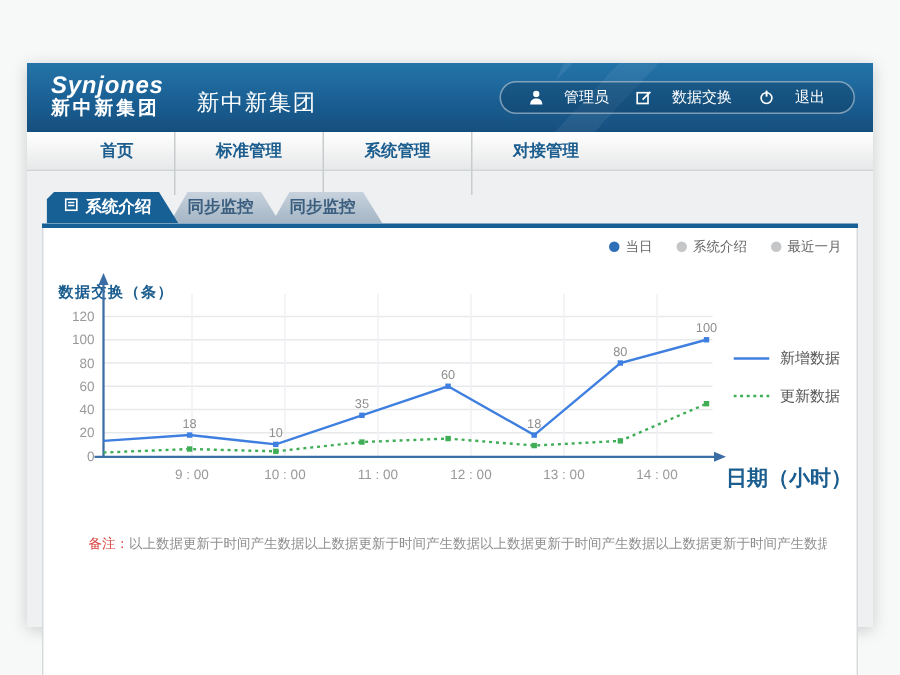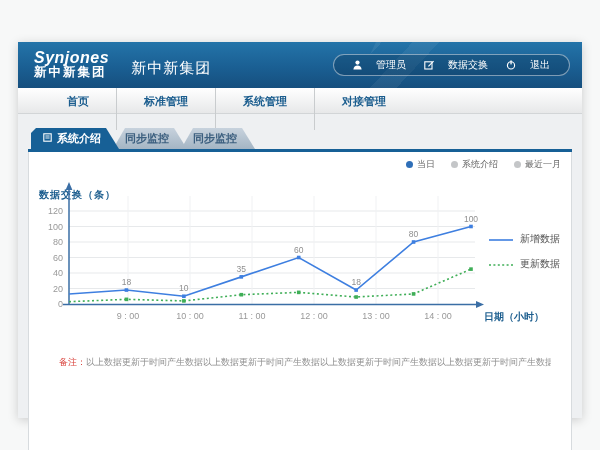--- a/index.html
+++ b/index.html
@@ -73,21 +73,21 @@
   
   .panel {
     position:relative; background:#fff; height:312px;
     border:1px solid #d7dbde; border-top:none;
   }
   .radio-row { position:absolute; top:6px; left:377px; display:flex; gap:16px; }
   .radio-opt { display:flex; align-items:center; gap:4px; font-size:9px; color:#666; cursor:pointer; }
   .radio-dot { width:7px; height:7px; border-radius:50%; background:#c4c6c8; }
   .radio-dot.sel { background:#2f6fb8; }
   .axis-title-y { position:absolute; left:10px; top:20px; font-size:10px; font-weight:bold; color:#1b5d8e; letter-spacing:1px;margin-top:16px; }
-  .axis-title-x { position:absolute; left:455px; top:158px; font-size:10px; font-weight:bold; color:#1b5d8e; white-space:nowrap; }
+  .axis-title-x { position:absolute; left:455px; top:158px; font-size:14px; font-weight:bold; color:#1b5d8e; white-space:nowrap; }
   .chart-svg { position:absolute; left:0; top:18px; }
   .series-legend { position:absolute; left:460px; top:80px; display:flex; flex-direction:column; gap:11px; }
   .legend-item { display:flex; align-items:center; gap:7px; font-size:10px; color:#555; white-space:nowrap; }
   .note {
     position:absolute; left:30px; top:204px; width:492px;
     font-size:9px; color:#8f8f8f; white-space:nowrap; overflow:hidden;
   }
   .note-prefix { color:#d9413b; }
 </style>
 </head>

